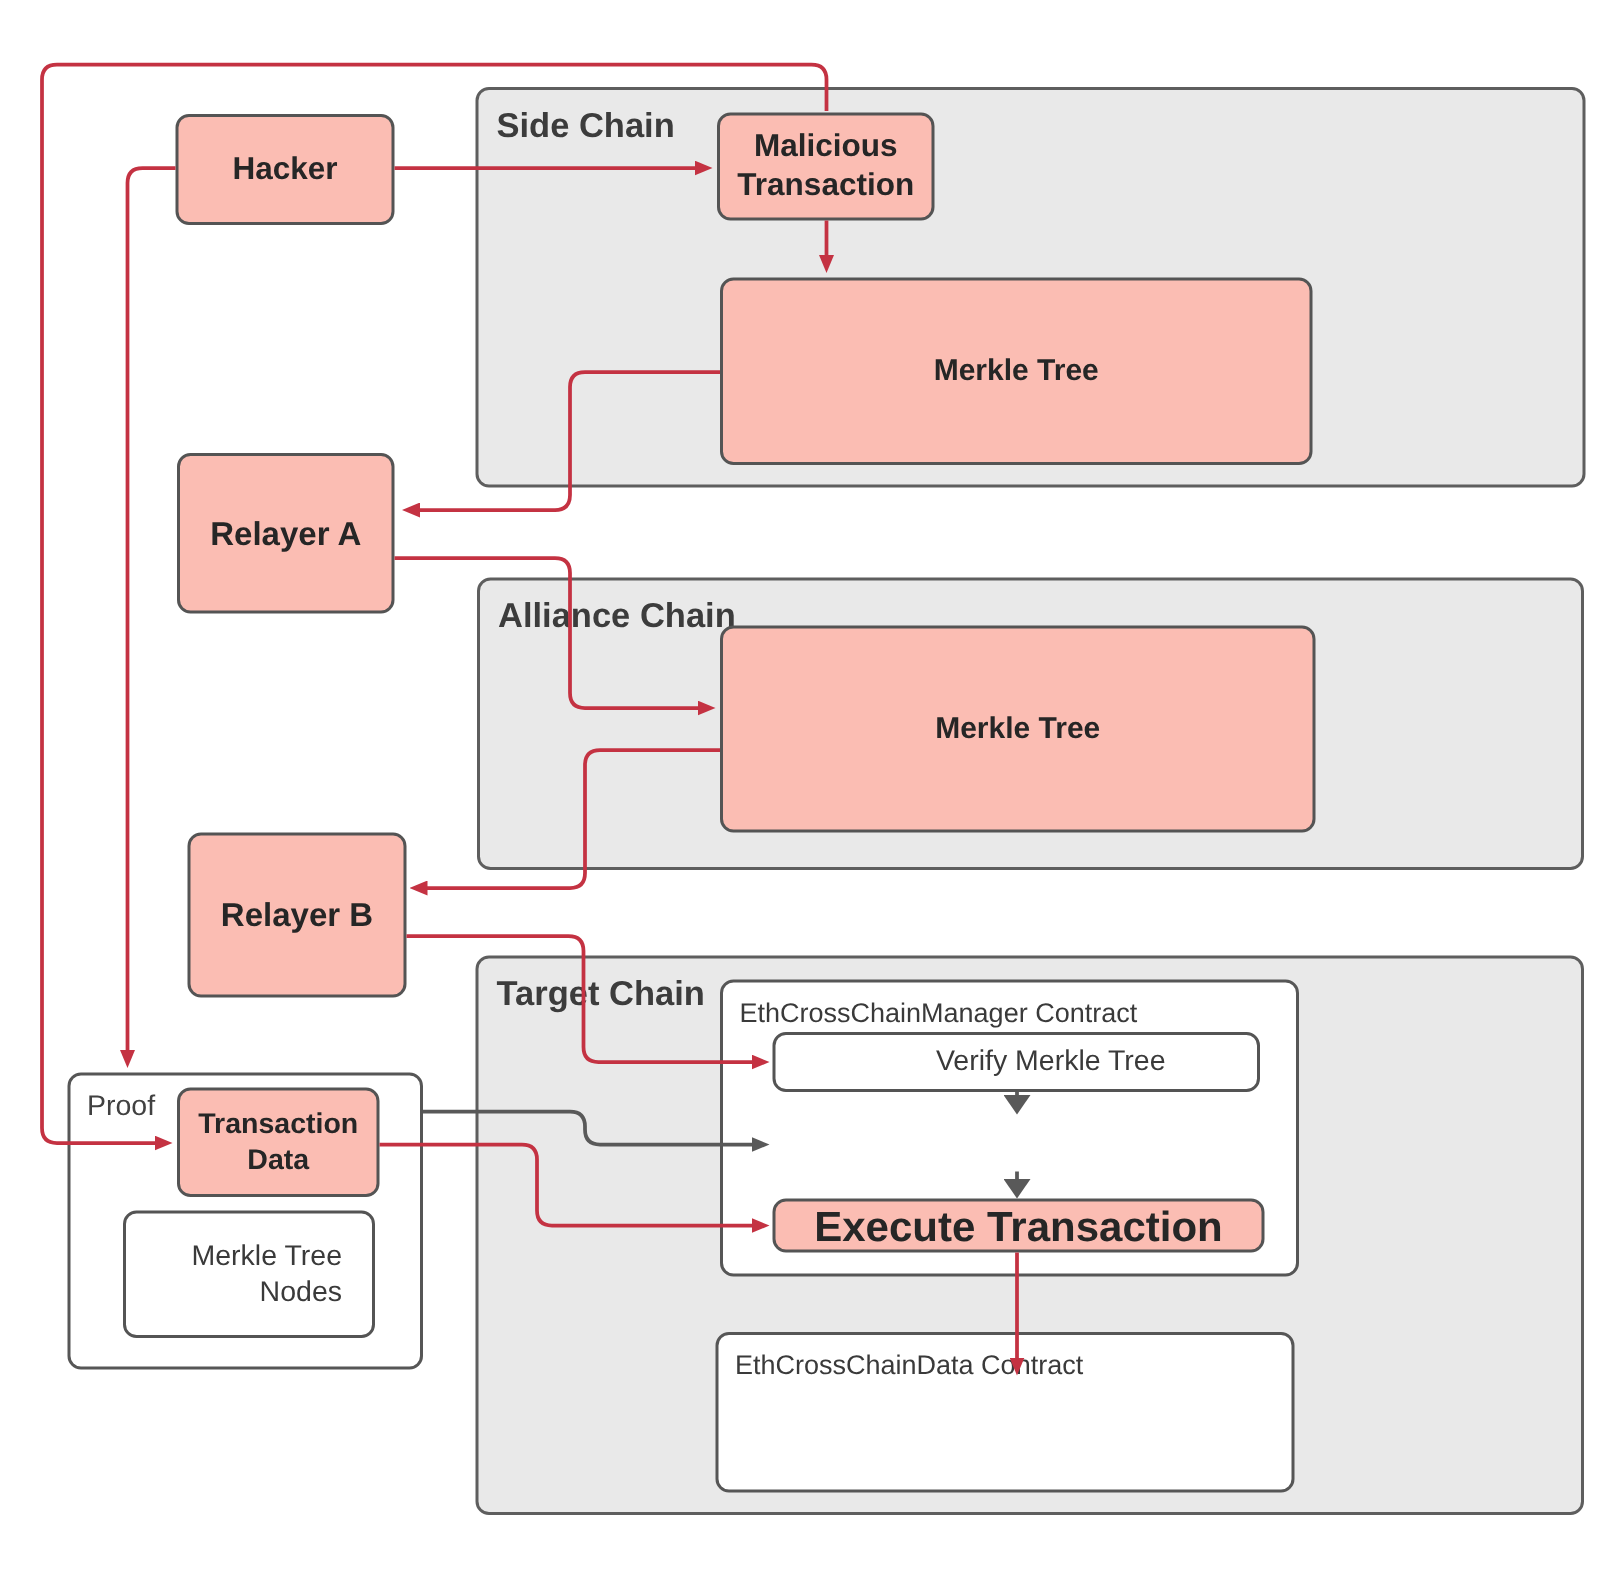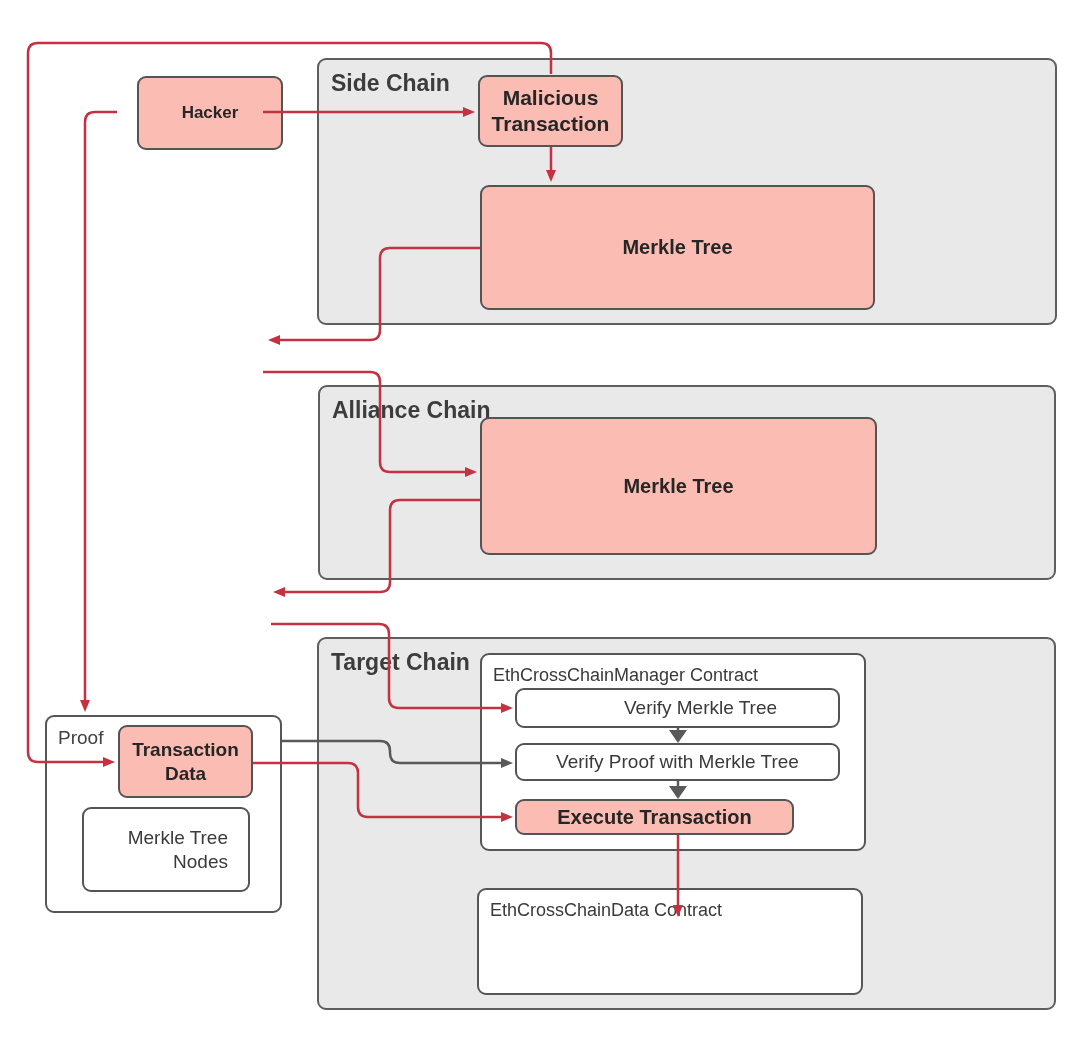--- a/index.html
+++ b/index.html
@@ -35,29 +35,29 @@
   
   #side-chain{left:317px;top:58px;width:740px;height:267px;padding-left:35px;}
   #alliance-chain{left:318px;top:385px;width:738px;height:195px;}
   #target-chain{left:317px;top:637px;width:739px;height:373px;}
   #manager-panel{left:480px;top:653px;width:386px;height:198px;}
   #data-panel{left:477px;top:888px;width:386px;height:107px;}
   #proof-panel{left:45px;top:715px;width:237px;height:198px;background:#ffffff;border:2px solid #565656;border-radius:9px;position:absolute;box-sizing:border-box;}
   #proof-label{font-size:19px;color:#414141;}
 
   
-  #hacker{left:117px;top:76px;width:146px;height:74px;font-size:17px;margin-left:20px;}
+  #hacker{left:117px;top:76px;width:146px;height:74px;font-size:21px;}
   #malicious{left:478px;top:75px;width:145px;height:72px;font-size:21px;padding:0 6px;}
   #sc-merkle{left:480px;top:185px;width:395px;height:125px;font-size:20px;}
   #relayer-a{left:118px;top:302px;width:145px;height:107px;font-size:22px;}
   #all-merkle{left:480px;top:417px;width:397px;height:138px;font-size:20px;}
   #relayer-b{left:125px;top:555px;width:146px;height:110px;font-size:22px;}
   #verify-merkle{left:515px;top:688px;width:325px;height:40px;font-size:19px;padding-left:46px;}
   #verify-proof{left:515px;top:743px;width:325px;height:38px;font-size:19px;}
-  #execute-tx{left:515px;top:799px;width:279px;height:36px;font-size:20px;}
+  #execute-tx{left:515px;top:799px;width:328px;height:36px;font-size:28px;}
   #change-key{left:515px;top:925px;width:327px;height:36px;font-size:20px;}
   #transaction-data{left:118px;top:725px;width:135px;height:73px;font-size:19px;padding:0 8px;}
   #merkle-nodes{left:82px;top:807px;width:168px;height:85px;font-size:19px;padding:0 20px;text-align:right;}
 
   .overlay{
     position:absolute;left:0;top:0;width:1080px;height:1049px;
     pointer-events:none;z-index:5;
   }
   .red-line{fill:none;stroke:var(--connector_red,#c43242);stroke-width:2.5;}
   .gray-line{fill:none;stroke:var(--connector_gray,#595959);stroke-width:2.5;}
@@ -96,33 +96,36 @@
   </div>
 
   <div class="node bold" id="malicious">
     <span>Malicious Transaction</span>
   </div>
 
   <div class="node bold" id="sc-merkle">
     <span>Merkle Tree</span>
   </div>
 
+  <div class="node bold" id="relayer-a">
+    <span>Relayer A</span>
+  </div>
 
   <div class="node bold" id="all-merkle">
     <span>Merkle Tree</span>
   </div>
 
+  <div class="node bold" id="relayer-b">
+    <span>Relayer B</span>
+  </div>
 
   <div class="node white" id="verify-merkle">
     <span>Verify Merkle Tree</span>
   </div>
 
-  <div class="node white" id="verify-proof">
-    <span>Verify Proof with Merkle Tree</span>
-  </div>
 
   <div class="node bold" id="execute-tx">
     <span>Execute Transaction</span>
   </div>
 
 
   <div class="node bold" id="transaction-data">
     <span>Transaction Data</span>
   </div>
 

